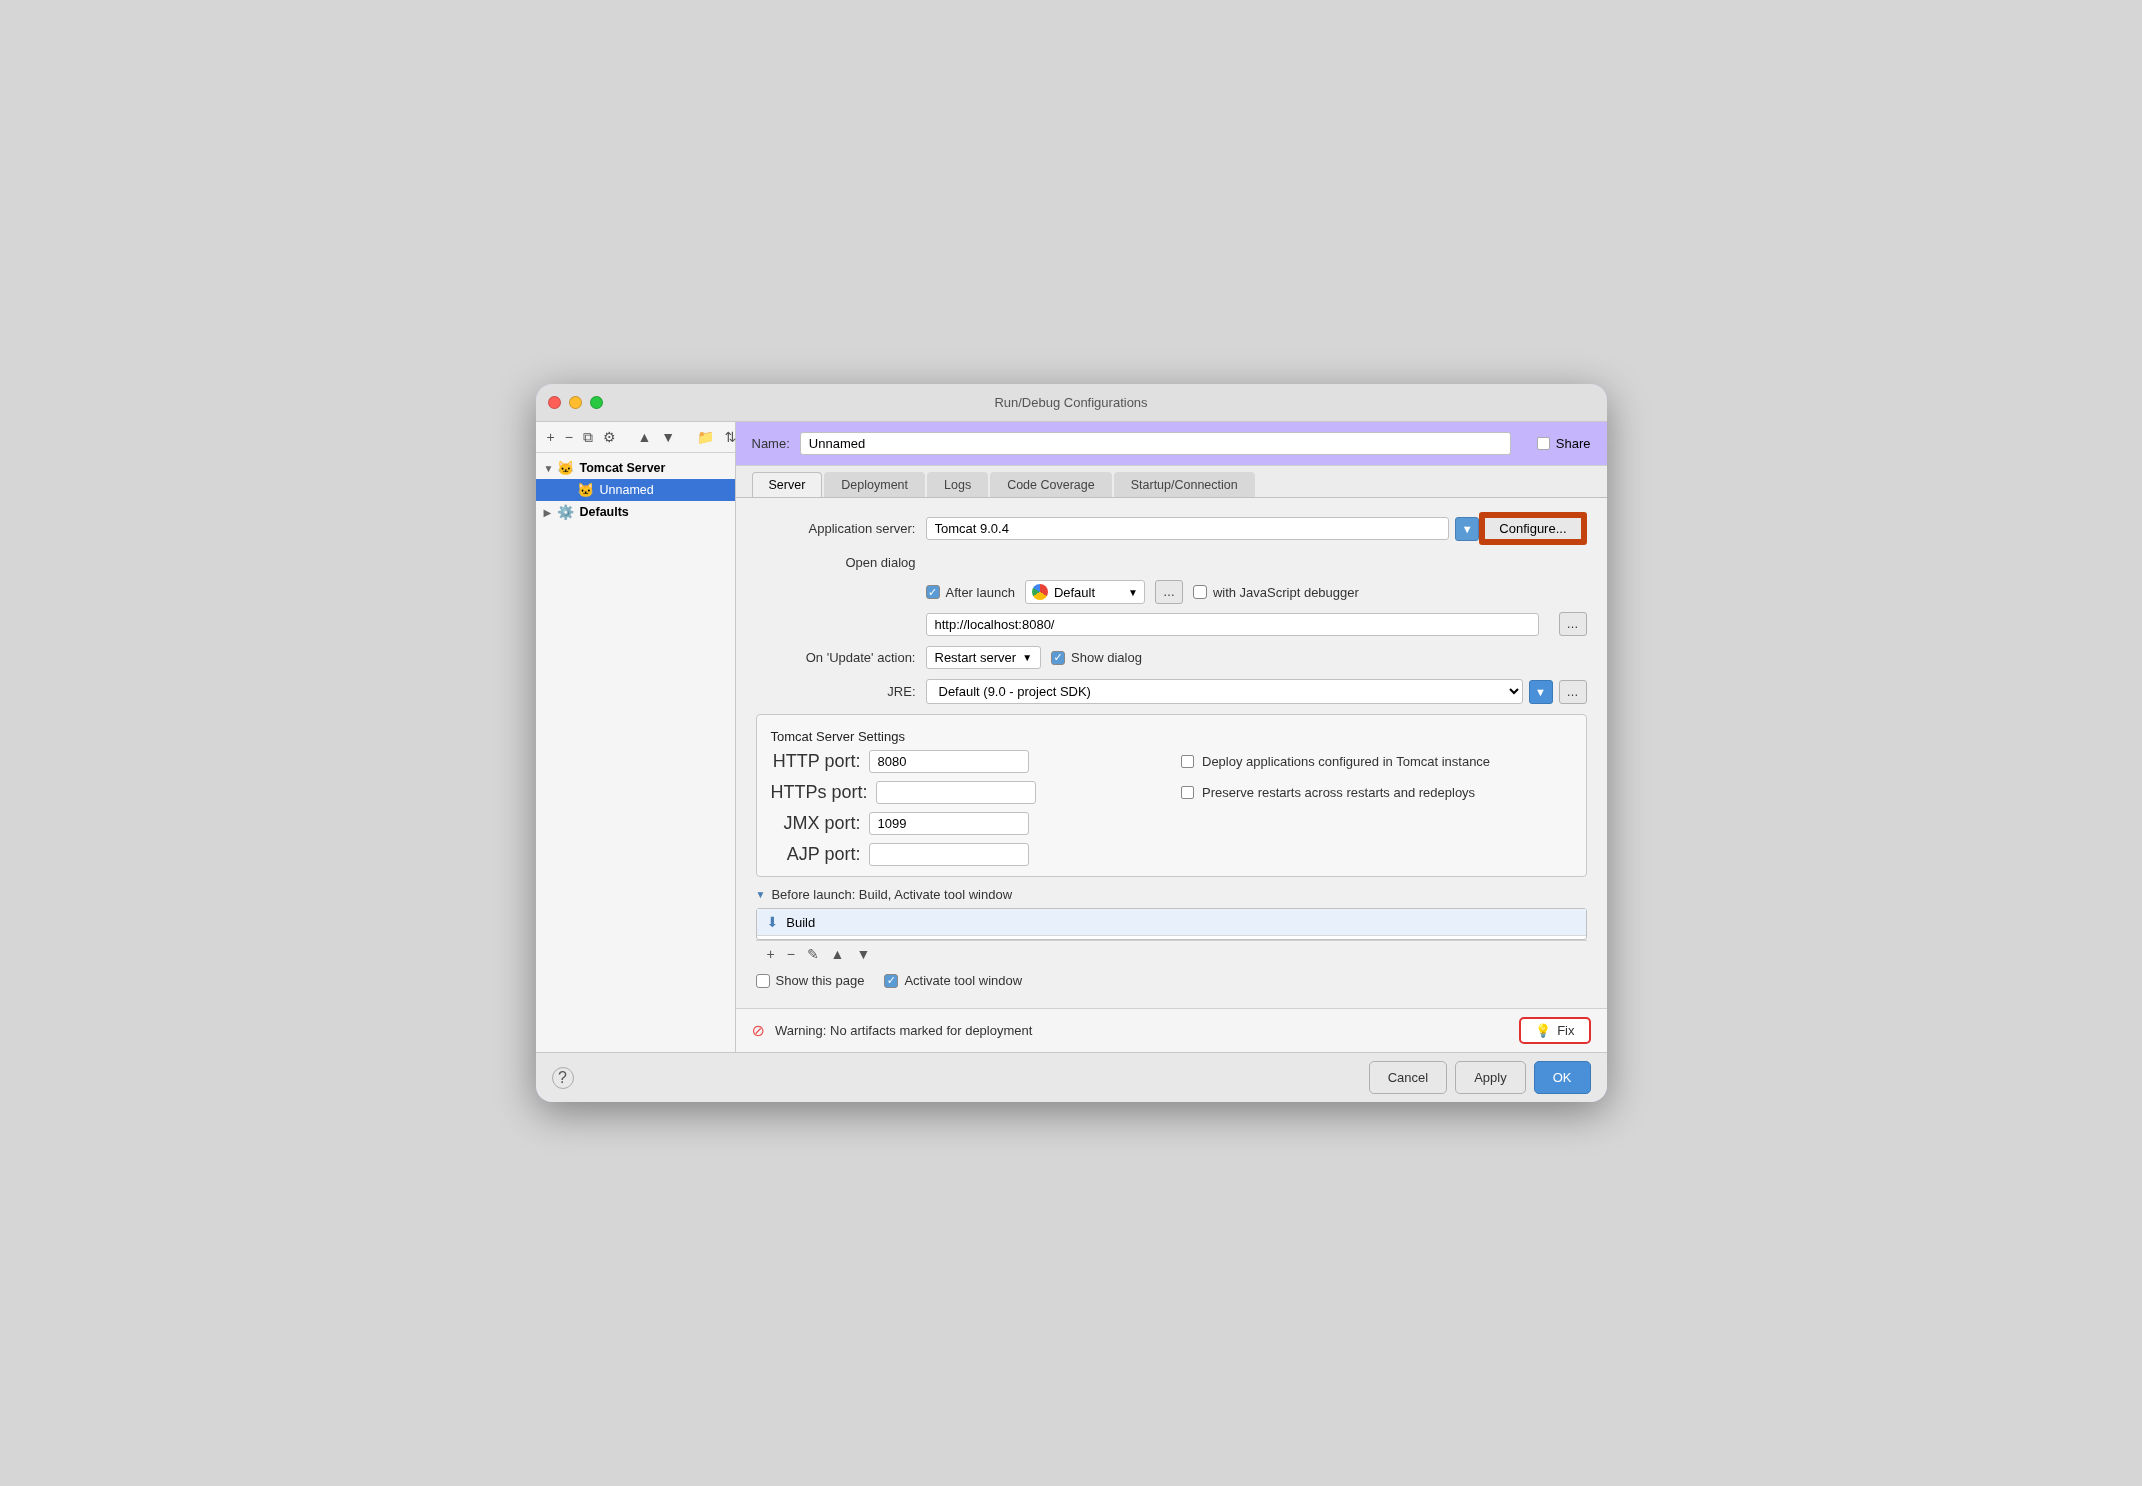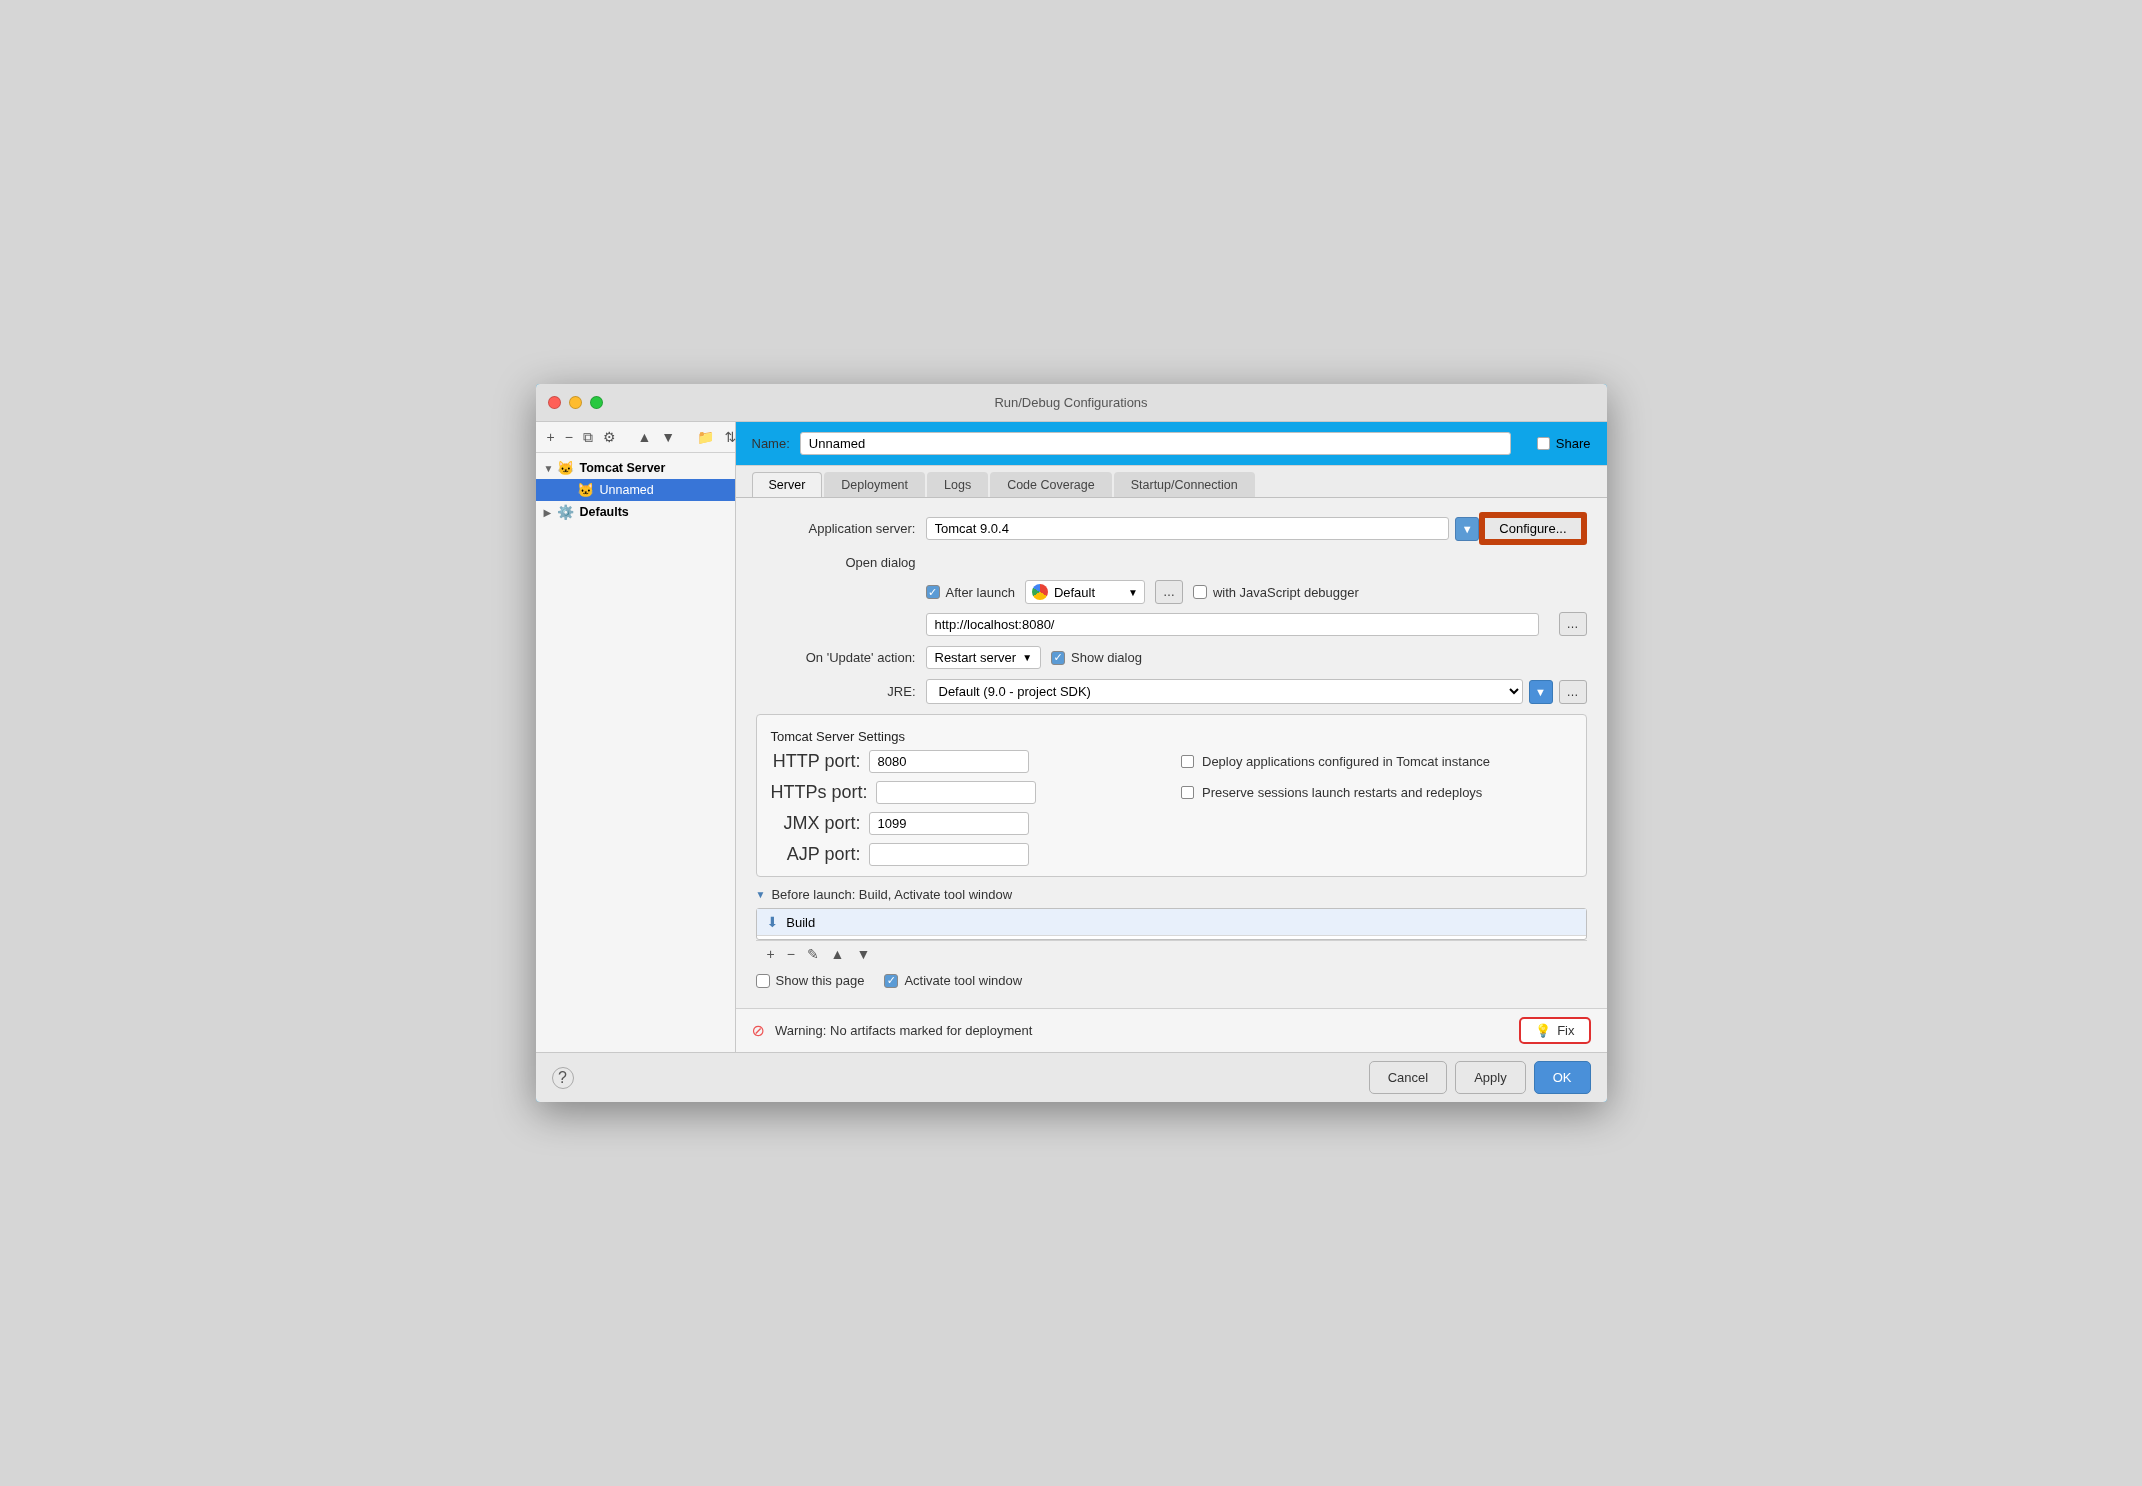--- a/index.html
+++ b/index.html
@@ -7,22 +7,22 @@
       font-family: -apple-system, BlinkMacSystemFont, "Helvetica Neue", Arial, sans-serif;
       font-size: 13px;
       background: #d6d6d6;
       display: flex;
       justify-content: center;
       align-items: center;
       min-height: 100vh;
     }
     .window {
       width: 1071px;
-      background: #0ea5e9;
-      border-radius: 4px;
+      background: #c4b5fd;
+      border-radius: 16px;
       box-shadow: 0 10px 40px rgba(0,0,0,0.4);
       overflow: hidden;
       display: flex;
       flex-direction: column;
     }
     .titlebar {
       background: #e0e0e0;
       height: 38px;
       display: flex;
       align-items: center;
@@ -697,21 +697,21 @@
             </div>
 
             <div class="port-row">
               <span class="port-label">HTTPs port:</span>
               <input class="port-input" type="text" value="" style="">
             </div>
 
             <div class="port-row">
               <label class="port-checkbox-label">
                 <div class="checkbox unchecked" style="width:13px;height:13px;border-radius:2px;"></div>
-                <span>Preserve sessions launch restarts and redeploys</span>
+                <span>Preserve restarts across restarts and redeploys</span>
               </label>
             </div>
 
             <div class="port-row">
               <span class="port-label">JMX port:</span>
               <input class="port-input" type="text" value="1099" style="">
             </div>
             <div></div>
 
             <div class="port-row">

